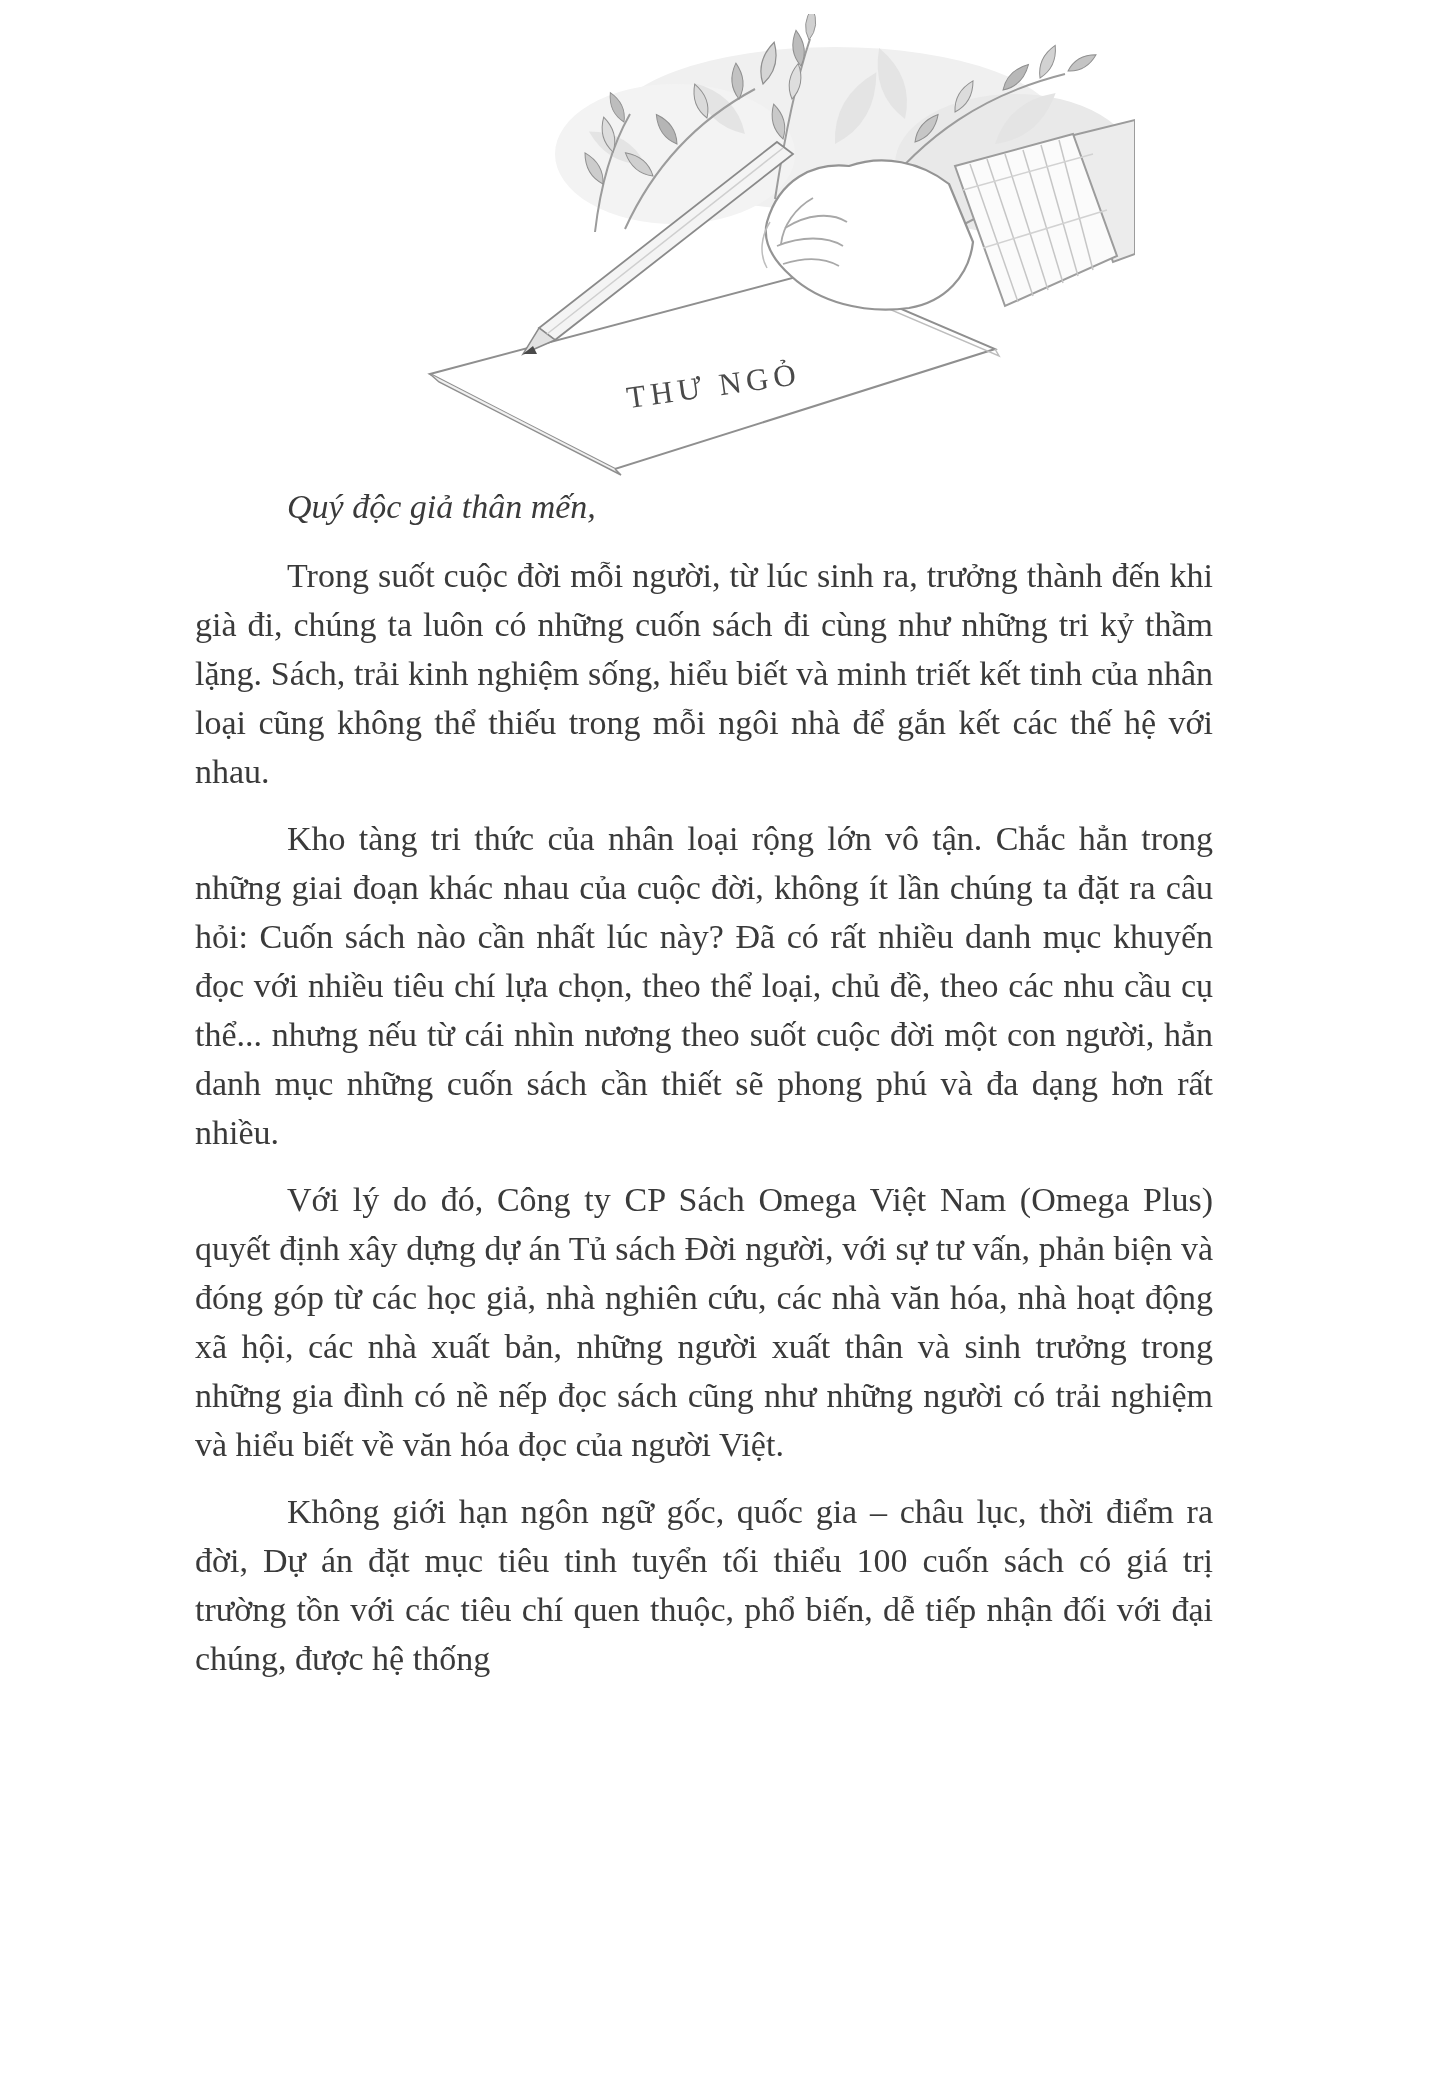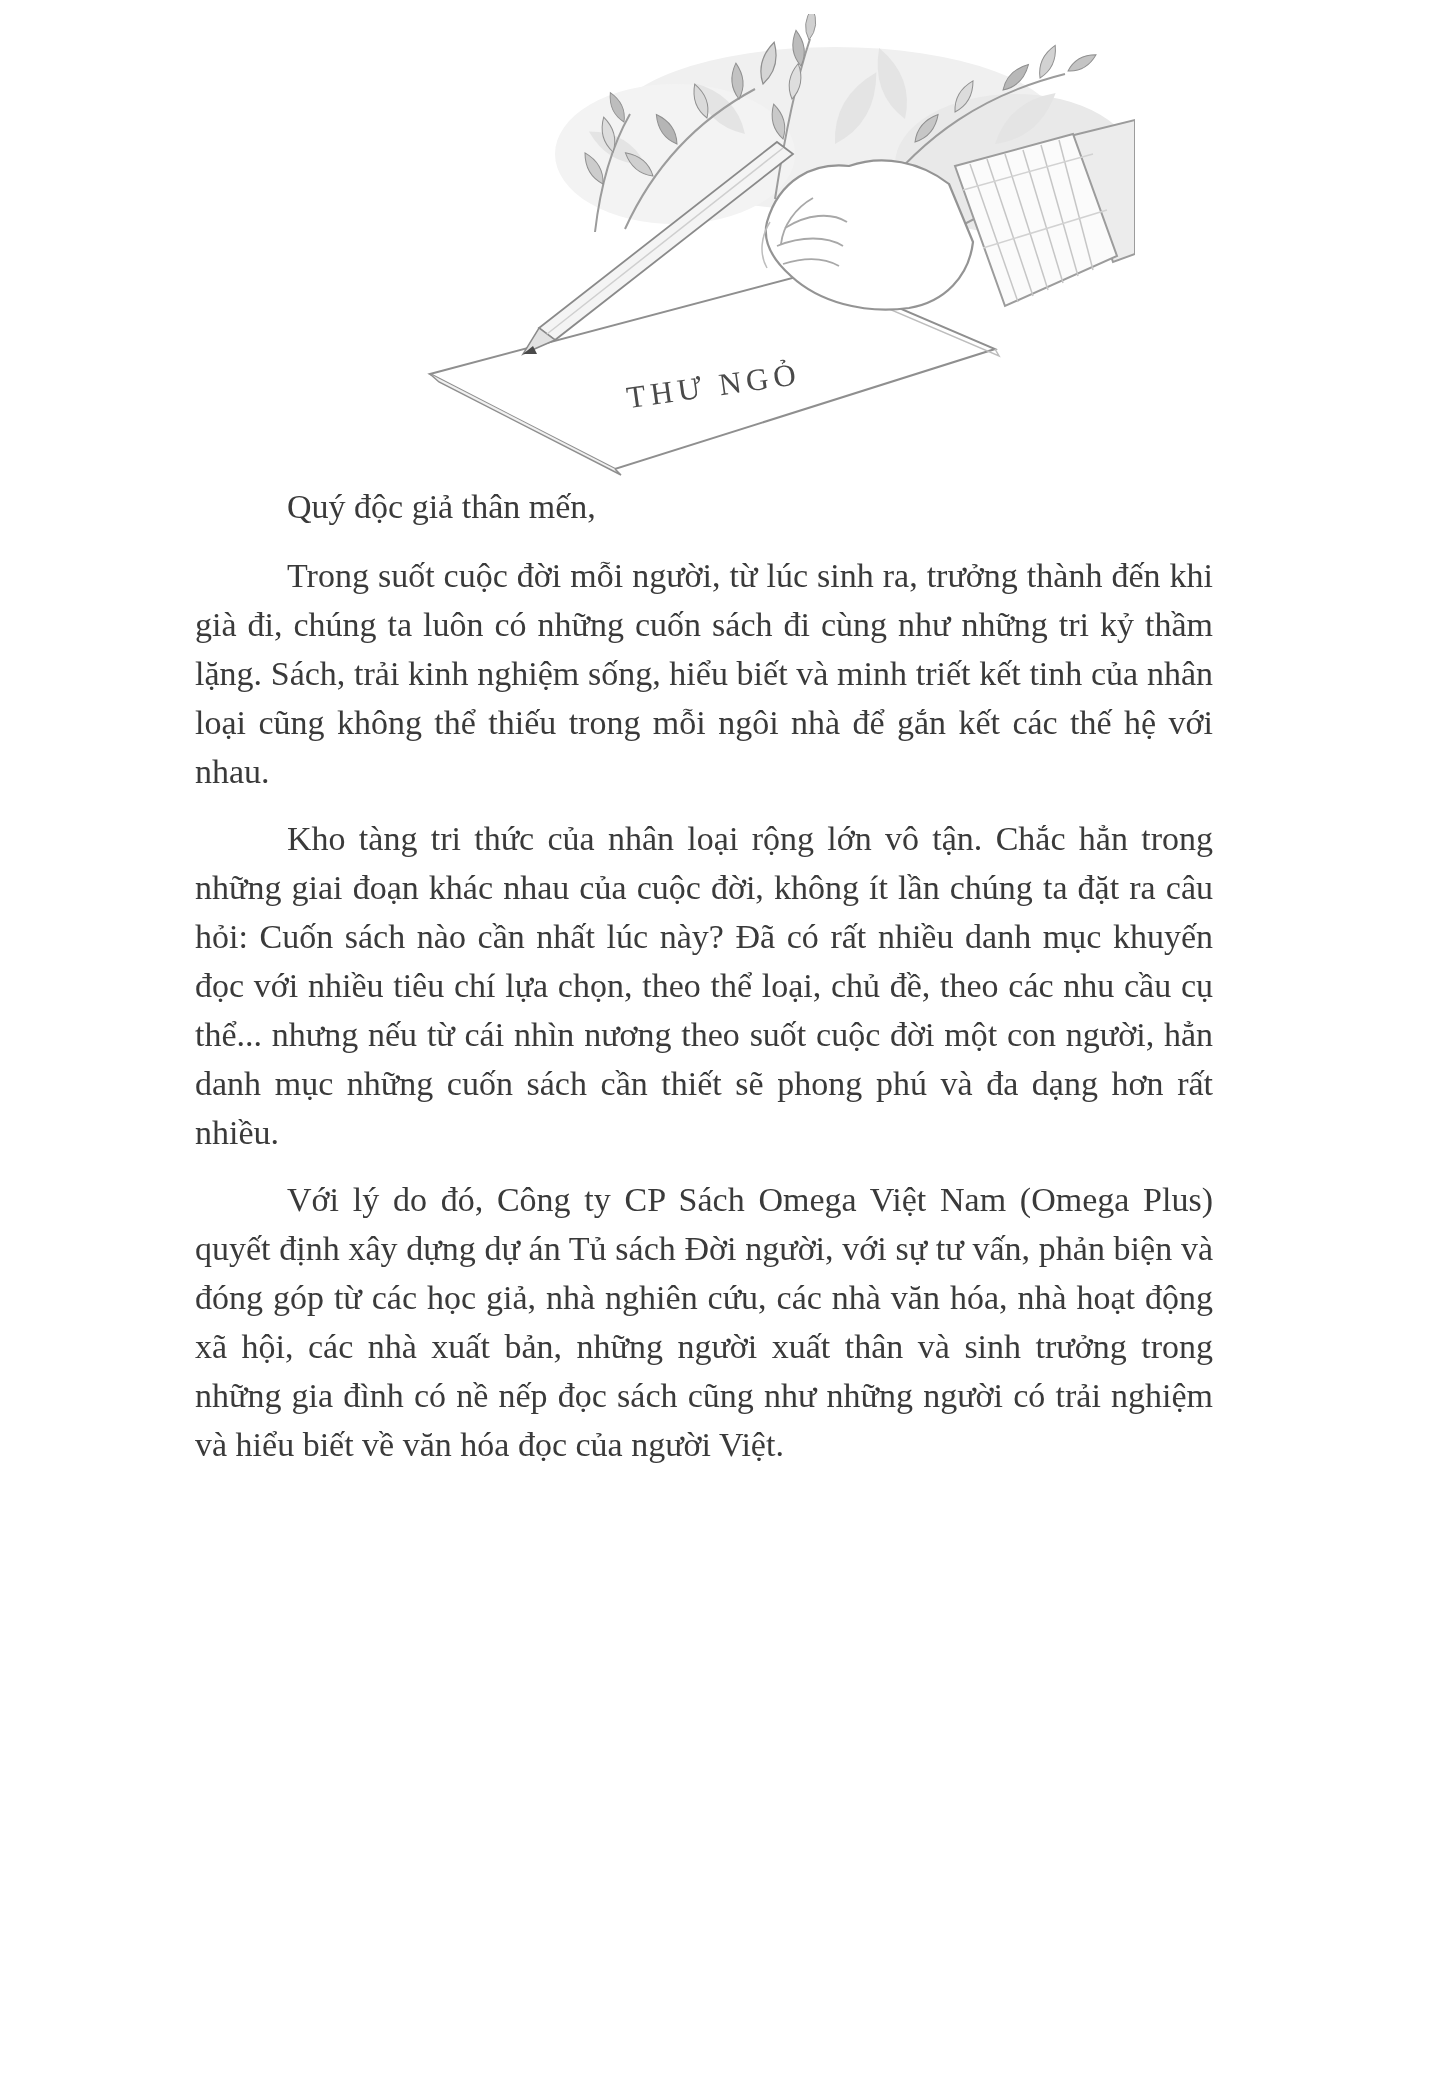--- a/index.html
+++ b/index.html
@@ -41,20 +41,21 @@
     text-align: justify;
     text-justify: inter-word;
   }
   .body-text p {
     margin: 0 0 18px 0;
     text-indent: 92px;
   }
   .body-text p.salutation {
     text-align: left;
     margin-bottom: 20px;
+    font-style: italic;
   }
 </style>
 </head>
 <body>
 
 <div class="page">
 
   <div class="illustration">
     <svg viewBox="0 0 820 465" width="820" height="465" aria-hidden="true">
       <defs>
@@ -143,15 +144,16 @@
 
       <text x="400" y="382" text-anchor="middle" transform="rotate(-8 400 382)" class="paper-title">THƯ NGỎ</text>
     </svg>
   </div>
 
   <div class="body-text">
     <p class="salutation">Quý độc giả thân mến,</p>
     <p>Trong suốt cuộc đời mỗi người, từ lúc sinh ra, trưởng thành đến khi già đi, chúng ta luôn có những cuốn sách đi cùng như những tri kỷ thầm lặng. Sách, trải kinh nghiệm sống, hiểu biết và minh triết kết tinh của nhân loại cũng không thể thiếu trong mỗi ngôi nhà để gắn kết các thế hệ với nhau.</p>
     <p>Kho tàng tri thức của nhân loại rộng lớn vô tận. Chắc hẳn trong những giai đoạn khác nhau của cuộc đời, không ít lần chúng ta đặt ra câu hỏi: Cuốn sách nào cần nhất lúc này? Đã có rất nhiều danh mục khuyến đọc với nhiều tiêu chí lựa chọn, theo thể loại, chủ đề, theo các nhu cầu cụ thể... nhưng nếu từ cái nhìn nương theo suốt cuộc đời một con người, hẳn danh mục những cuốn sách cần thiết sẽ phong phú và đa dạng hơn rất nhiều.</p>
     <p>Với lý do đó, Công ty CP Sách Omega Việt Nam (Omega Plus) quyết định xây dựng dự án Tủ sách Đời người, với sự tư vấn, phản biện và đóng góp từ các học giả, nhà nghiên cứu, các nhà văn hóa, nhà hoạt động xã hội, các nhà xuất bản, những người xuất thân và sinh trưởng trong những gia đình có nề nếp đọc sách cũng như những người có trải nghiệm và hiểu biết về văn hóa đọc của người Việt.</p>
+    <p>Không giới hạn ngôn ngữ gốc, quốc gia – châu lục, thời điểm ra đời, Dự án đặt mục tiêu tinh tuyển tối thiểu 100 cuốn sách có giá trị trường tồn với các tiêu chí quen thuộc, phổ biến, dễ tiếp nhận đối với đại chúng, được hệ thống</p>
   </div>
 
 </div>
 
 </body></html>

